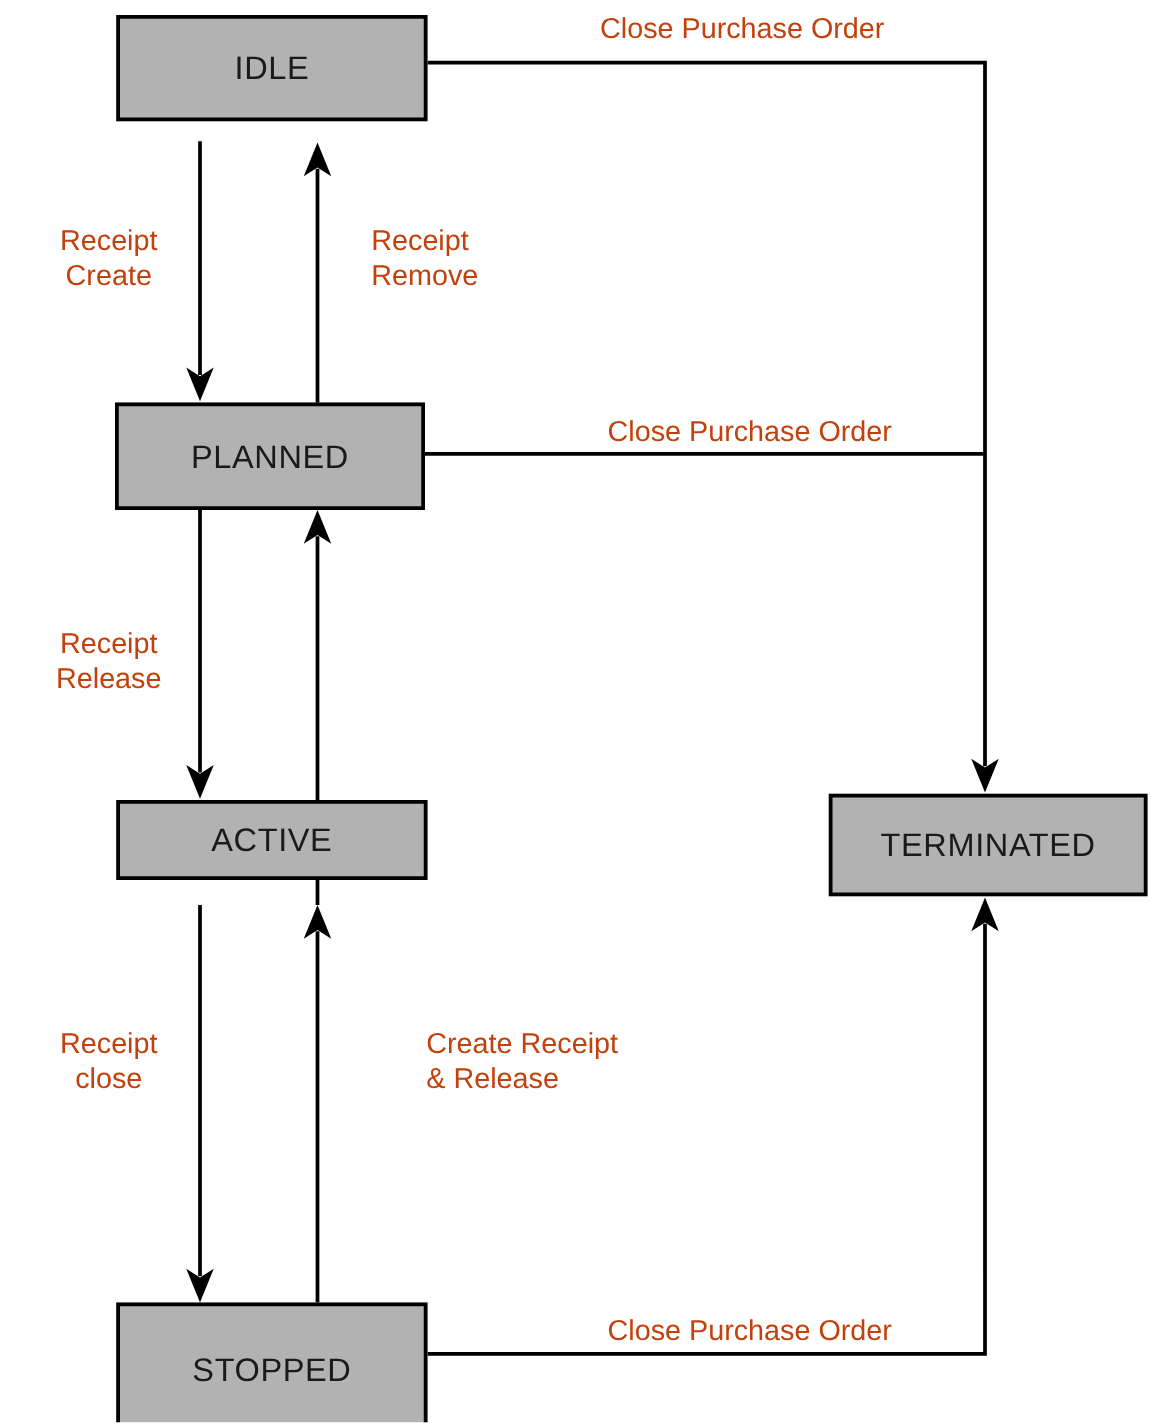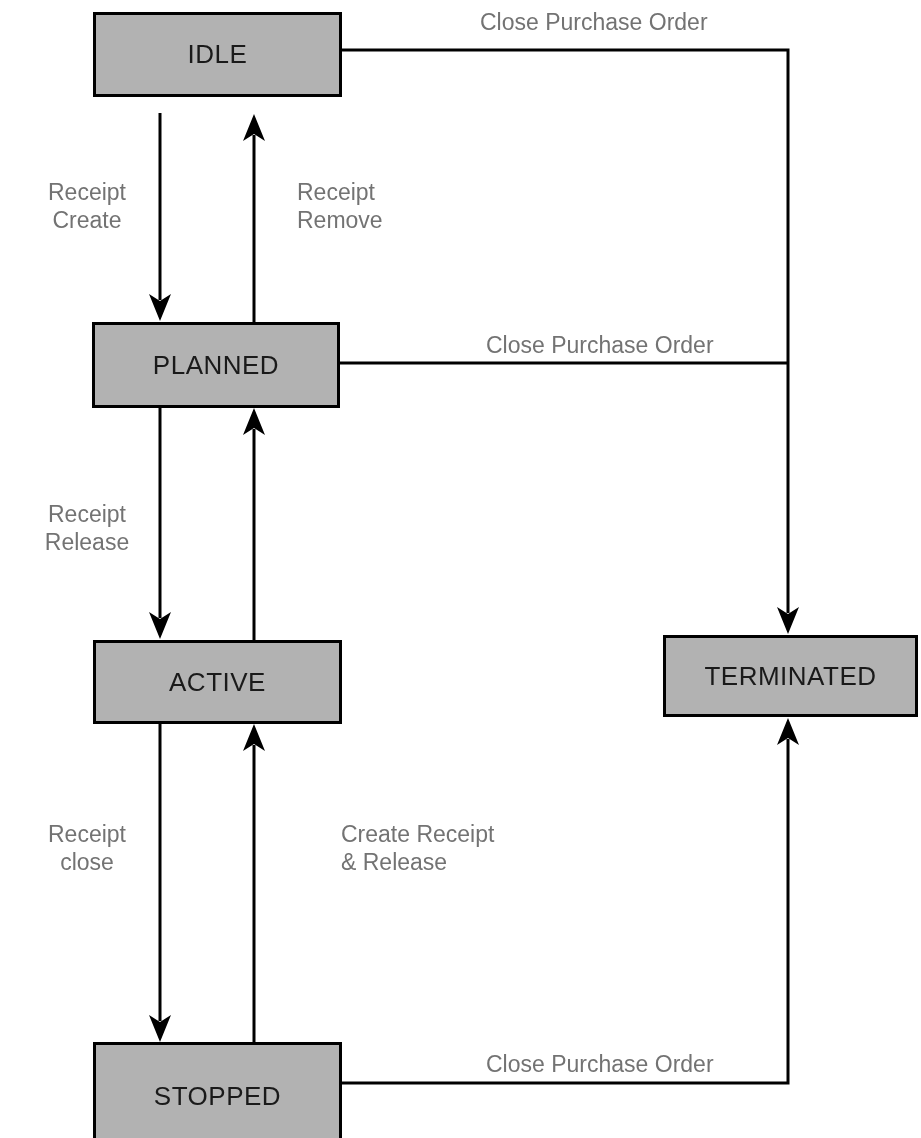--- a/index.html
+++ b/index.html
@@ -29,28 +29,28 @@
     box-sizing: border-box;
     display: flex;
     align-items: center;
     justify-content: center;
     font-size: 26px;
     letter-spacing: 0.5px;
     color: #1a1a1a;
   }
   .state-idle       { left: 93px;  top: 12px;   width: 249px; height: 85px; }
   .state-planned    { left: 92px;  top: 322px;  width: 248px; height: 86px; text-align: center; }
-  .state-active     { left: 93px;  top: 640px;  width: 249px; height: 84px; }
+  .state-active     { left: 93px;  top: 640px;  width: 249px; height: 64px; }
   .state-stopped    { left: 93px;  top: 1042px; width: 249px; height: 108px; }
   .state-terminated { left: 663px; top: 635px;  width: 255px; height: 82px; text-align: center; }
   .t-label {
     position: absolute;
     font-size: 23px;
     line-height: 28px;
-    color: #737373;
+    color: #c2410c;
     white-space: pre-line;
   }
   .t-center { text-align: center; width: 100px; left: 37px; }
   .t-left   { left: 297px; text-align: left; }
   .lbl-receipt-create  { top: 178px; }
   .lbl-receipt-remove  { top: 178px; }
   .lbl-receipt-release { top: 500px; }
   .lbl-release-unplan  { top: 500px; }
   .lbl-receipt-close   { top: 820px; }
   .lbl-create-release  { top: 820px; margin-left: 44px; }

